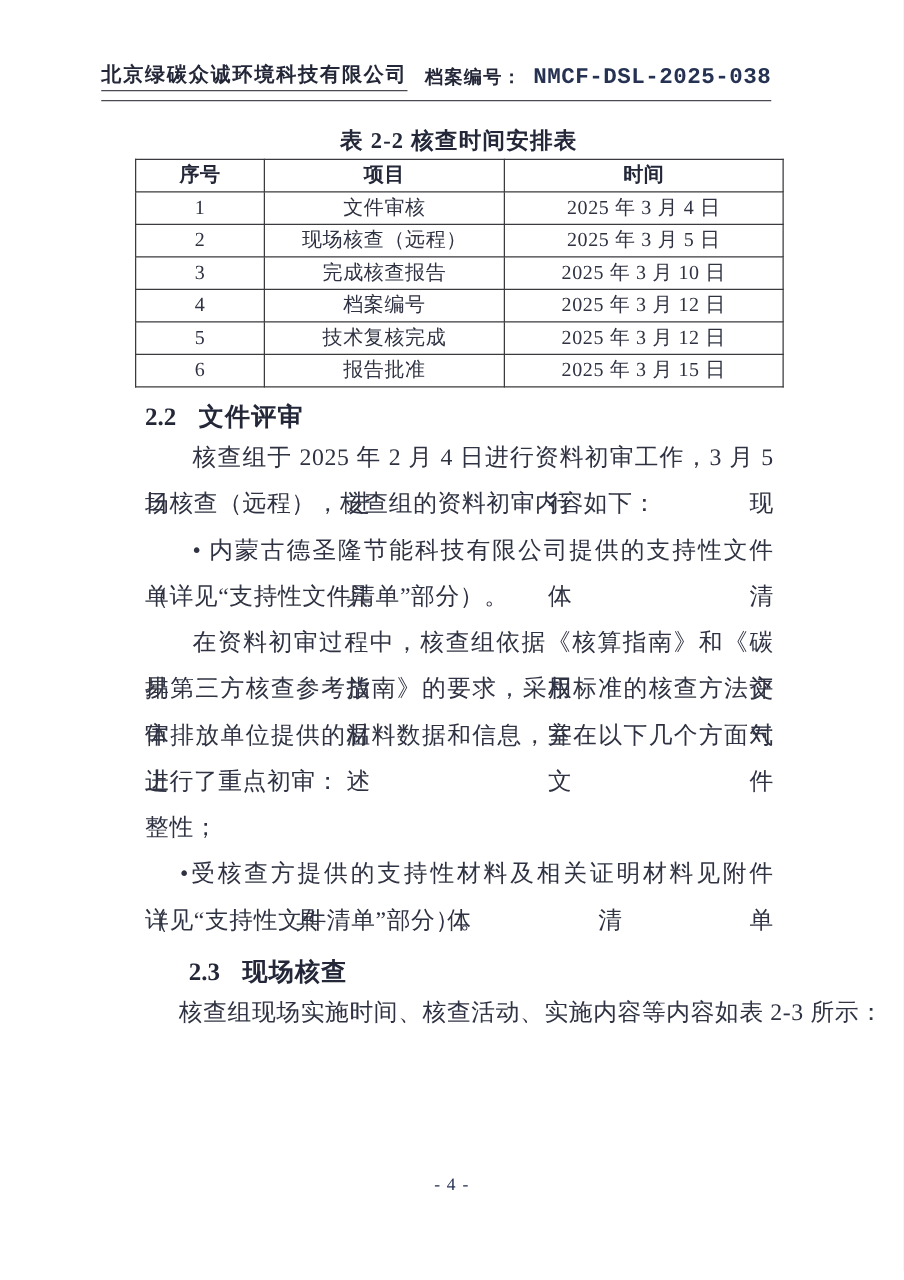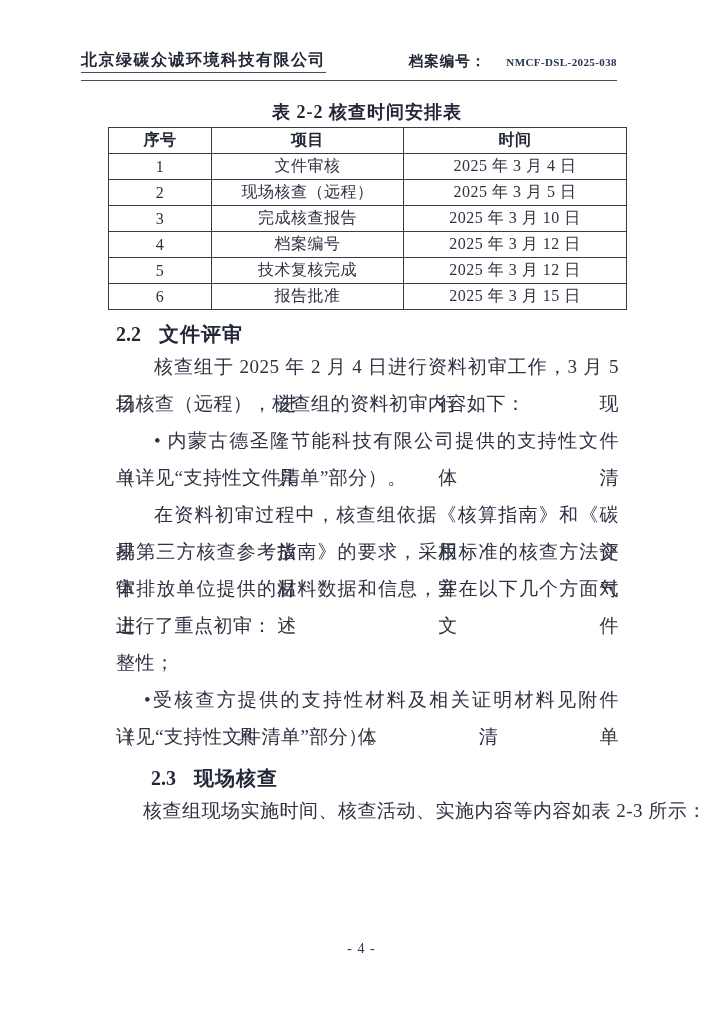--- a/index.html
+++ b/index.html
@@ -14,23 +14,23 @@
     overflow:hidden;
   }
   
   .doc-header{
     position:absolute; top:50px; left:81px; width:536px;
     display:flex; justify-content:space-between; align-items:center;
     padding-bottom:7px; border-bottom:1.5px solid var(--rule);
     font-weight:bold; color:var(--ink-strong);
   }
   .company{ font-size:16px; letter-spacing:1.5px; border-bottom:1px solid var(--rule); padding-bottom:1px; }
-  .archive{ display:flex; gap:20px; align-items:baseline; }
+  .archive{ display:flex; gap:9px; align-items:baseline; }
   .archive .label{ font-size:14.5px; letter-spacing:1px; }
-  .archive .no{ font-size:11px; letter-spacing:.4px; color:var(--navy); }
+  .archive .no{ font-size:18px; letter-spacing:.4px; color:var(--navy);font-family:Liberation Mono, monospace; }
   
   .main{ position:absolute; top:100px; left:108px; width:518px; }
   .table-title{
     text-align:center; font-size:18px; font-weight:bold; color:var(--ink-strong);
     letter-spacing:1px; height:24px; line-height:24px; margin-bottom:3px;
   }
   table.schedule{ border-collapse:collapse; width:518px; table-layout:fixed; }
   table.schedule td,table.schedule th{
     border:1px solid var(--border); height:25px; text-align:center;
     font-size:16px; padding:0 2px; color:var(--ink); letter-spacing:.5px;

